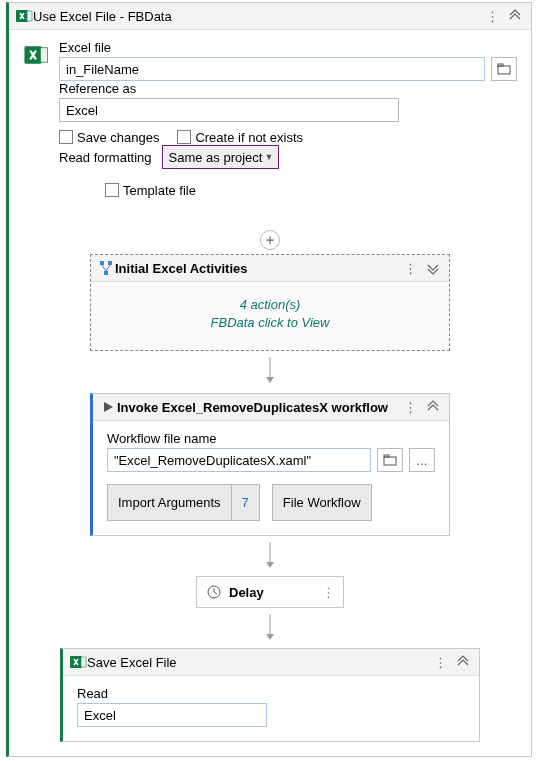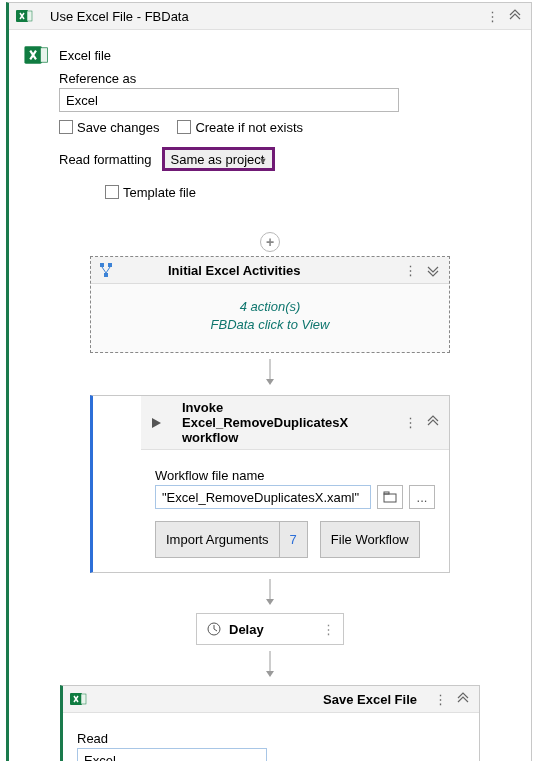--- a/index.html
+++ b/index.html
@@ -12,51 +12,51 @@
     margin-top: 2px;
   }
   .panel.outer { border-left: 3px solid #1a7a4c; }
   .panel.blue { border-left: 3px solid #2d6fd8; }
 
   .panel-header {
     display: flex; align-items: center;
     background: #f3f3f3;
     border-bottom: 1px solid #e0e0e0;
     padding: 4px 6px;
-    gap: 17px;
+    gap: 0;
     font-size: 13px;
   }
   .panel-header .title { flex: 1; }
   .panel-header .right-icons { display: flex; gap: 10px; color: #666; padding-right: 4px; }
   .panel-body { padding: 10px 14px 14px 14px; font-size: 13px; }
 
-  .field-label { font-size: 13px; margin-bottom: 2px; margin-top: 8px; }
+  .field-label { font-size: 13px; margin-bottom: 2px; margin-top: 0; }
   .row { display: flex; align-items: center; gap: 6px; }
   .input {
     border: 1px solid #a8c6e6;
     background: #fff;
     height: 24px;
     padding: 0 6px;
     font-size: 13px;
     flex: 1;
   }
   .input.plain { border: 1px solid #b8b8b8; }
   .square-btn {
     width: 26px; height: 24px;
     border: 1px solid #b8b8b8;
     background: #fff;
     display: flex; align-items: center; justify-content: center;
     color: #555;
   }
   .check-row { display: flex; gap: 18px; margin-top: 8px; font-size: 13px; align-items: center; }
   .cbox { width: 14px; height: 14px; border: 1px solid #808080; display: inline-block; margin-right: 4px; vertical-align: -2px; }
   .dropdown {
-    border: 3px solid #701a75;
+    border: 1px solid #701a75;
     background: #efefef;
-    height: 24px; padding: 0 8px 0 6px;
+    height: 24px; padding: 0 16px 0 6px;
     position: relative; font-size: 13px;
     display: inline-flex; align-items: center;
   }
   .dropdown:after { content: "▼"; font-size: 9px; position: absolute; right: 5px; top: 6px; color: #555; }
 
   .arrow-down { margin: 6px auto; text-align: center; color: #9a9a9a; }
   .arrow-down svg { display: block; margin: 0 auto; }
 
   .add-circle {
     width: 20px; height: 20px; border-radius: 50%;
@@ -68,21 +68,21 @@
   .center-col { display: flex; flex-direction: column; align-items: center; }
 
   .dashed-panel {
     border: 1px dashed #888;
     background: #fafafa;
     width: 360px;
   }
   .dashed-panel .panel-header { background: #f3f3f3; border-bottom: 1px solid #dcdcdc; }
   .subtext { text-align: center; color: #0f766e; font-style: italic; padding: 14px 0 18px 0; font-size: 13px; line-height: 1.4; }
 
-  .inner-panel { width: 360px; border: 1px solid #c8c8c8; padding-left: 48px; }
+  .inner-panel { width: 360px; border: 1px solid #c8c8c8; }
   .button {
     background: #e9e9e9; border: 1px solid #b8b8b8;
     height: 37px; padding: 0 10px; font-size: 13px;
     display: inline-flex; align-items: center;
   }
   .button.num { color: #2d6fd8; border-left: none; }
 
   .delay-card {
     width: 148px; border: 1px solid #c8c8c8;
     display: flex; align-items: center; gap: 6px;
@@ -122,30 +122,39 @@
       <div style="display:flex; gap:10px;">
         <span class="icon-box" style="width:26px;height:26px;margin-top:2px;">
           <svg width="26" height="26" viewBox="0 0 18 18">
               <rect x="1" y="3" width="12" height="12" rx="1" fill="#107C41"></rect>
               <path d="M5 6 L9 12 M9 6 L5 12" stroke="#fff" stroke-width="1.5"></path>
               <rect x="12" y="4" width="5" height="10" fill="#e8f4ec" stroke="#107C41" stroke-width="0.5"></rect>
             </svg>
         </span>
         <div style="flex:1;">
           <div class="field-label">Excel file</div>
+          <div class="row">
+            <input class="input" value="in_FileName" style="">
+            <div class="square-btn">
+              <svg width="14" height="12">
+                  <rect x="1" y="3" width="12" height="8" fill="none" stroke="#555"></rect>
+                  <rect x="1" y="1" width="5" height="2" fill="none" stroke="#555"></rect>
+                </svg>
+            </div>
+          </div>
 
           <div class="field-label" style="">Reference as</div>
           <input class="input plain" style="width: 340px;" value="Excel">
 
           <div class="check-row">
             <label><span class="cbox"></span><span>Save changes</span></label>
             <label><span class="cbox"></span><span>Create if not exists</span></label>
           </div>
 
-          <div class="row" style="margin-top:12px; gap:10px;">
+          <div class="row" style="margin-top:0; gap:10px;">
             <span>Read formatting</span>
             <div class="dropdown">
                 <span>Same as project</span>
               </div>
           </div>
 
           <div class="check-row" style="margin-top:14px;padding-left:46px;">
             <label><span class="cbox"></span><span>Template file</span></label>
           </div>
         </div>
@@ -157,21 +166,21 @@
         <div class="dashed-panel">
           <div class="panel-header">
             <span class="icon-box">
               <svg width="16" height="16">
                   <rect x="2" y="1" width="4" height="4" fill="#3b82d6"></rect>
                   <rect x="10" y="1" width="4" height="4" fill="#3b82d6"></rect>
                   <rect x="6" y="11" width="4" height="4" fill="#3b82d6"></rect>
                   <path d="M4 5 L8 11 M12 5 L8 11" stroke="#3b82d6" stroke-width="1"></path>
                 </svg>
             </span>
-            <span class="title" style="font-weight:600;margin-left:36px;">Initial Excel Activities</span>
+            <span class="title" style="font-weight:600;">Initial Excel Activities</span>
             <span class="right-icons">
               <span>⋮</span>
               <span><svg width="12" height="10">
                     <path d="M1 2 L6 7 L11 2" stroke="#666" fill="none" stroke-width="1.2"></path>
                     <path d="M1 6 L6 11 L11 6" stroke="#666" fill="none" stroke-width="1.2"></path>
                   </svg></span>
             </span>
           </div>
           <div class="subtext">
             <div>4 action(s)</div>
@@ -256,21 +265,21 @@
 
         <div class="panel outer save-panel">
           <div class="panel-header">
             <span class="icon-box">
               <svg width="18" height="18" viewBox="0 0 18 18">
                   <rect x="1" y="3" width="12" height="12" rx="1" fill="#107C41"></rect>
                   <path d="M5 6 L9 12 M9 6 L5 12" stroke="#fff" stroke-width="1.5"></path>
                   <rect x="12" y="4" width="5" height="10" fill="#e8f4ec" stroke="#107C41" stroke-width="0.5"></rect>
                 </svg>
             </span>
-            <span class="title" style="font-weight:700;text-align:right;">Save Excel File</span>
+            <span class="title" style="font-weight:400;">Save Excel File</span>
             <span class="right-icons">
               <span>⋮</span>
               <span><svg width="12" height="10">
                     <path d="M1 8 L6 3 L11 8" stroke="#666" fill="none" stroke-width="1.2"></path>
                     <path d="M1 4 L6 -1 L11 4" stroke="#666" fill="none" stroke-width="1.2"></path>
                   </svg></span>
             </span>
           </div>
           <div class="panel-body">
             <div class="field-label">Read</div>

